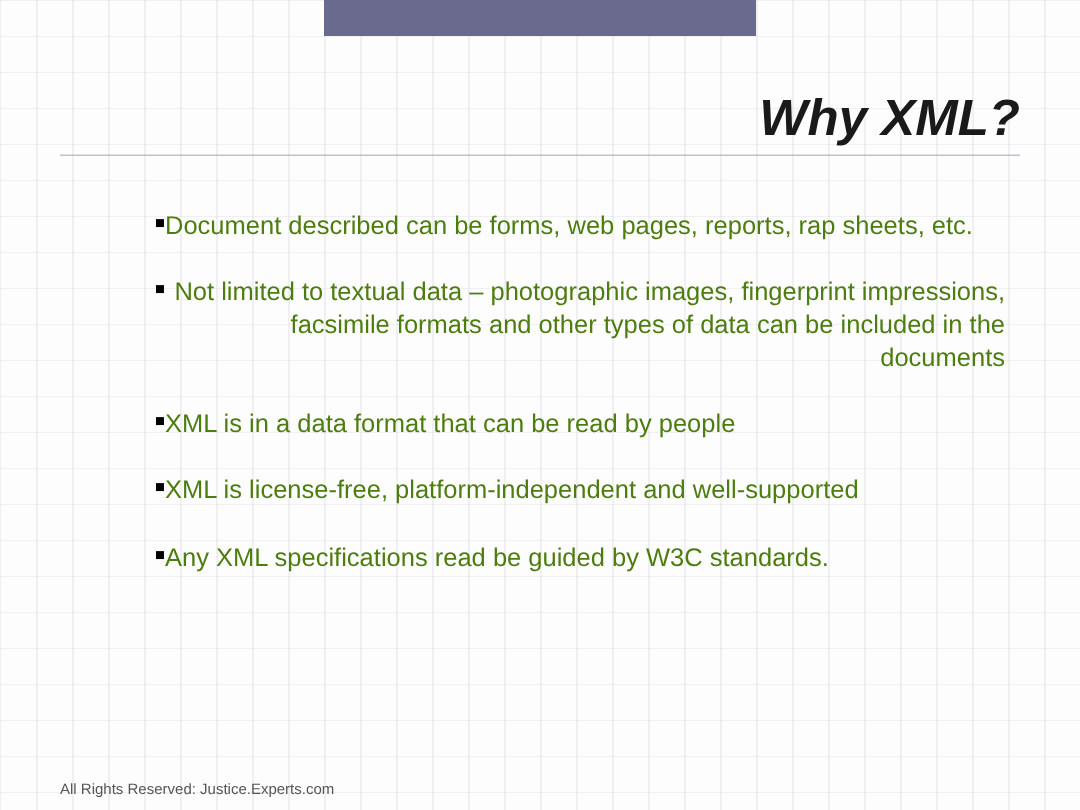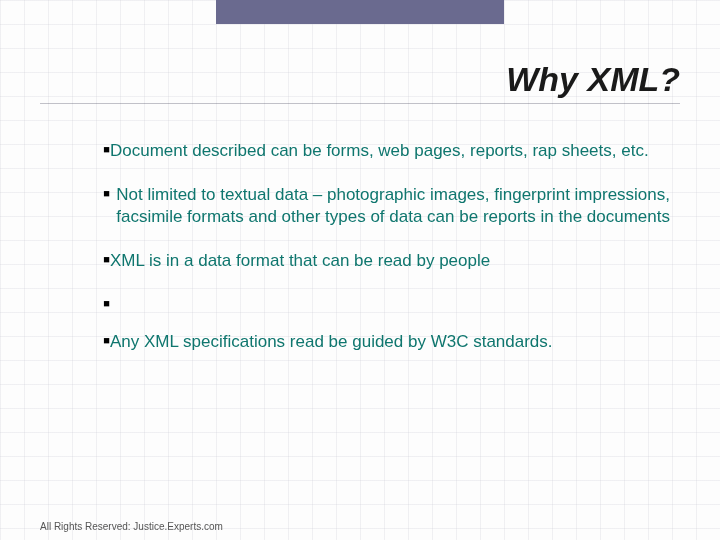--- a/index.html
+++ b/index.html
@@ -54,21 +54,21 @@
   }
   .bullet-marker {
     flex: 0 0 36px;
     font-size: 11px;
     color: #000;
     padding-top: 3px;
   }
   .bullet-text {
     font-size: 17px;
     line-height: 1.3;
-    color: #0f766e;
+    color: #4d7c0f;
     max-width: 560px;
   }
   .footer {
     position: absolute;
     left: 40px;
     bottom: 8px;
     font-size: 10px;
     color: #555;
   }
 </style>
@@ -82,28 +82,29 @@
   <h1 class="title">Why XML?</h1>
   <div class="rule"></div>
 
   <div class="bullets">
     <div class="bullet-row">
       <div class="bullet-marker">■</div>
       <div class="bullet-text">Document described can be forms, web pages, reports, rap sheets, etc.</div>
     </div>
     <div class="bullet-row">
       <div class="bullet-marker">■</div>
-      <div class="bullet-text">Not limited to textual data – photographic images, fingerprint impressions, facsimile formats and other types of data can be reports in the documents</div>
+      <div class="bullet-text">Not limited to textual data – photographic images, fingerprint impressions, facsimile formats and other types of data can be included in the documents</div>
     </div>
     <div class="bullet-row">
       <div class="bullet-marker">■</div>
       <div class="bullet-text">XML is in a data format that can be read by people</div>
     </div>
     <div class="bullet-row">
       <div class="bullet-marker">■</div>
+      <div class="bullet-text">XML is license-free, platform-independent and well-supported</div>
     </div>
     <div class="bullet-row">
       <div class="bullet-marker">■</div>
       <div class="bullet-text">Any XML specifications read be guided by W3C standards.</div>
     </div>
   </div>
 </div>
 
 <div class="footer">All Rights Reserved: Justice.Experts.com</div>
 

